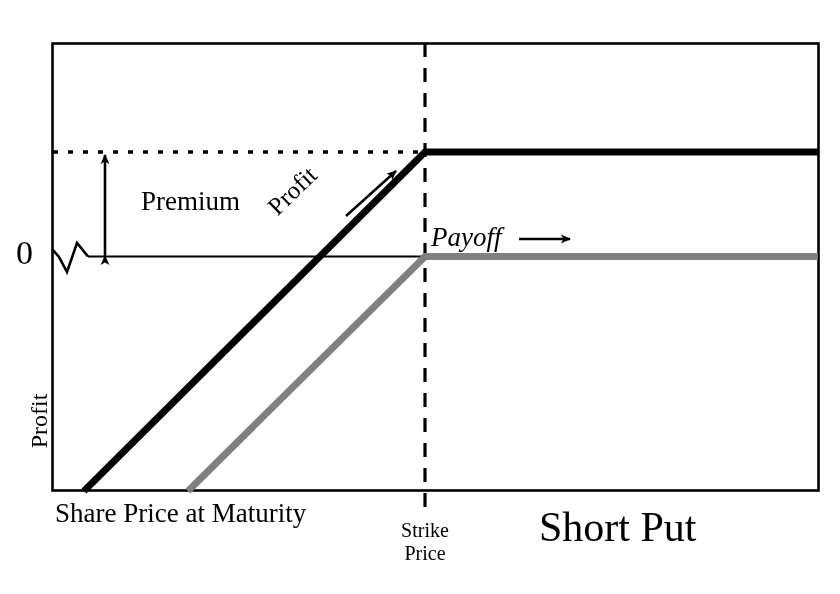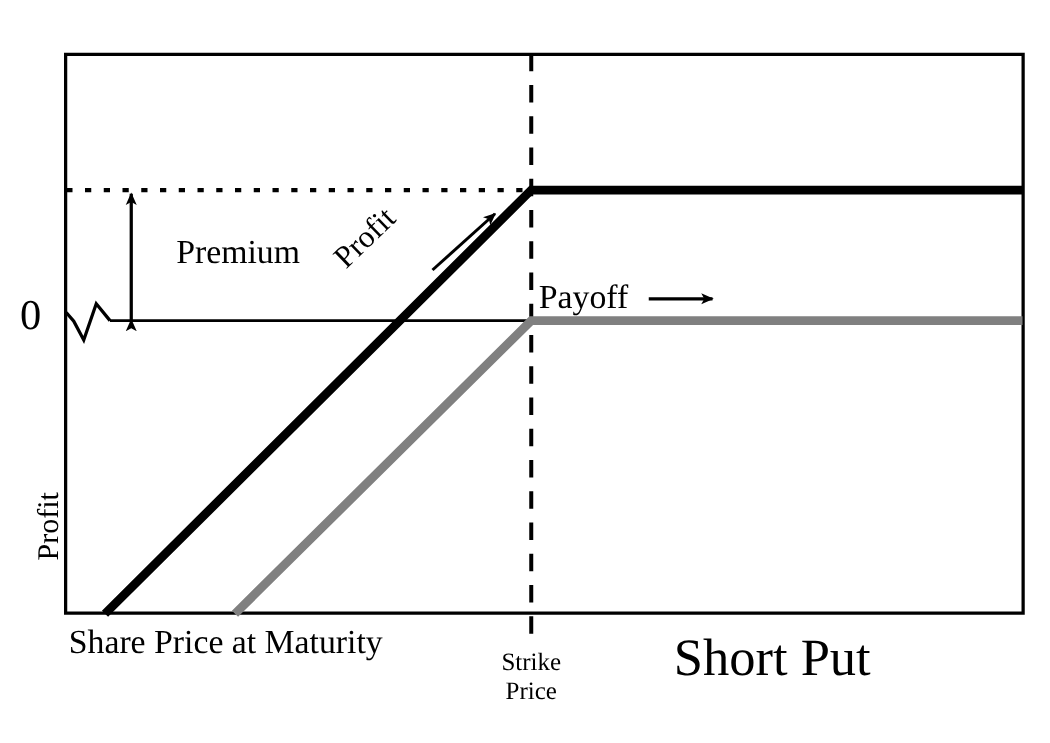--- a/index.html
+++ b/index.html
@@ -47,20 +47,21 @@
     font-size: 25px;
     line-height: 27px;
     transform: rotate(-44deg);
     transform-origin: left bottom;
   }
   #payoff-label {
     left: 431px;
     top: 222px;
     font-size: 27px;
     line-height: 30px;
+    font-style: italic;
   }
   #yaxis-label {
     left: -11px;
     top: 408px;
     width: 100px;
     text-align: center;
     font-size: 24px;
     line-height: 26px;
     transform: rotate(-90deg);
     transform-origin: center center;

